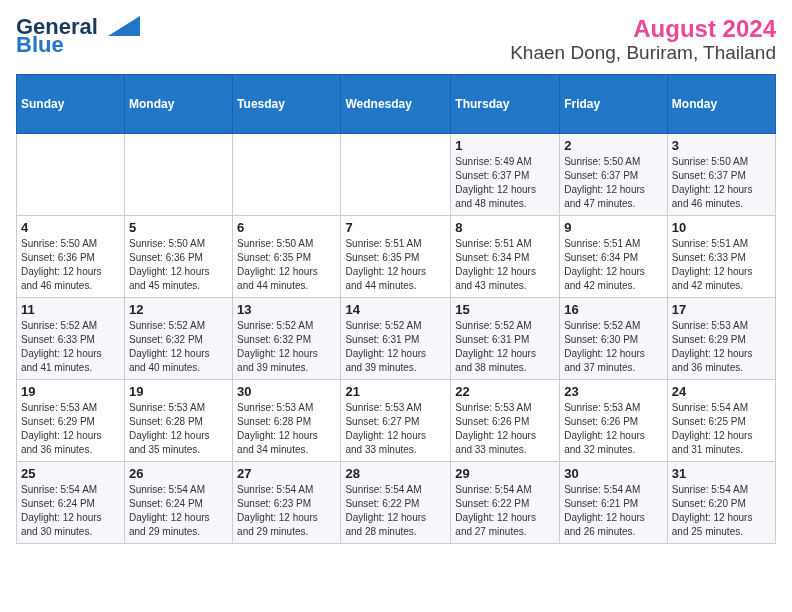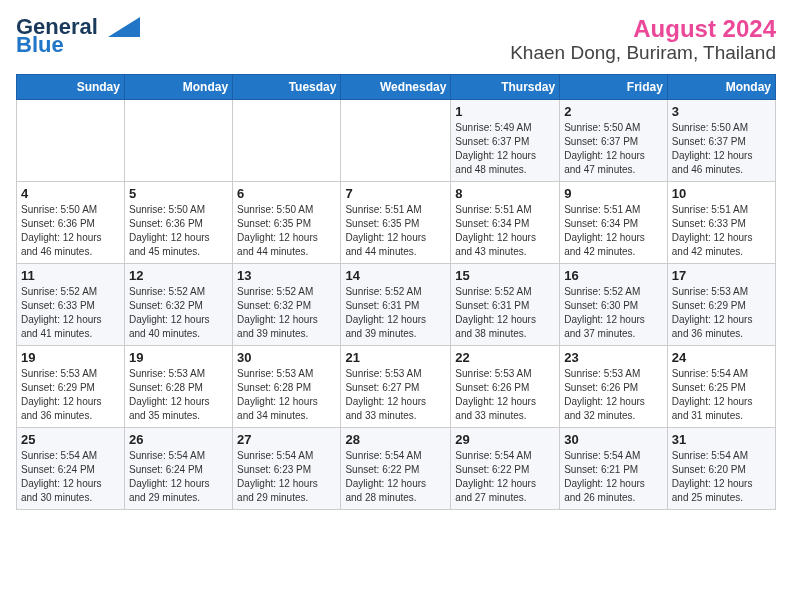--- a/index.html
+++ b/index.html
@@ -41,22 +41,22 @@
       color: #444;
     }
     table {
       width: 100%;
       border-collapse: collapse;
       font-size: 10.5px;
     }
     thead th {
       background-color: #2176c7;
       color: #fff;
-      padding: 5px 4px;
-      text-align: right;
+      padding: 22px 4px;
+      text-align: left;
       font-size: 12px;
       font-weight: bold;
       border: 1px solid #1a5fa8;
     }
     tbody td {
       border: 1px solid #ccc;
       vertical-align: top;
       padding: 4px 4px;
       min-height: 70px;
       height: 82px;
@@ -80,21 +80,21 @@
     }
     .empty {
       background: #fff !important;
     }
   </style>
 </head>
 <body>
 
 <div class="header">
   <div class="logo">
-    <div style="display:flex; align-items:center; gap:10px;">
+    <div style="display:flex; align-items:flex-start; gap:10px;">
       <span class="logo-text">
         <span style="color:#1a3a5c;">General</span>
       </span>
       <svg width="32" height="20" viewBox="0 0 32 20">
         <polygon points="0,20 32,0 32,20" fill="#2176c7"></polygon>
       </svg>
     </div>
     <span class="logo-text" style="color:#2176c7; margin-top:-4px; font-size:22px;">Blue</span>
   </div>
   <div class="title-block">

